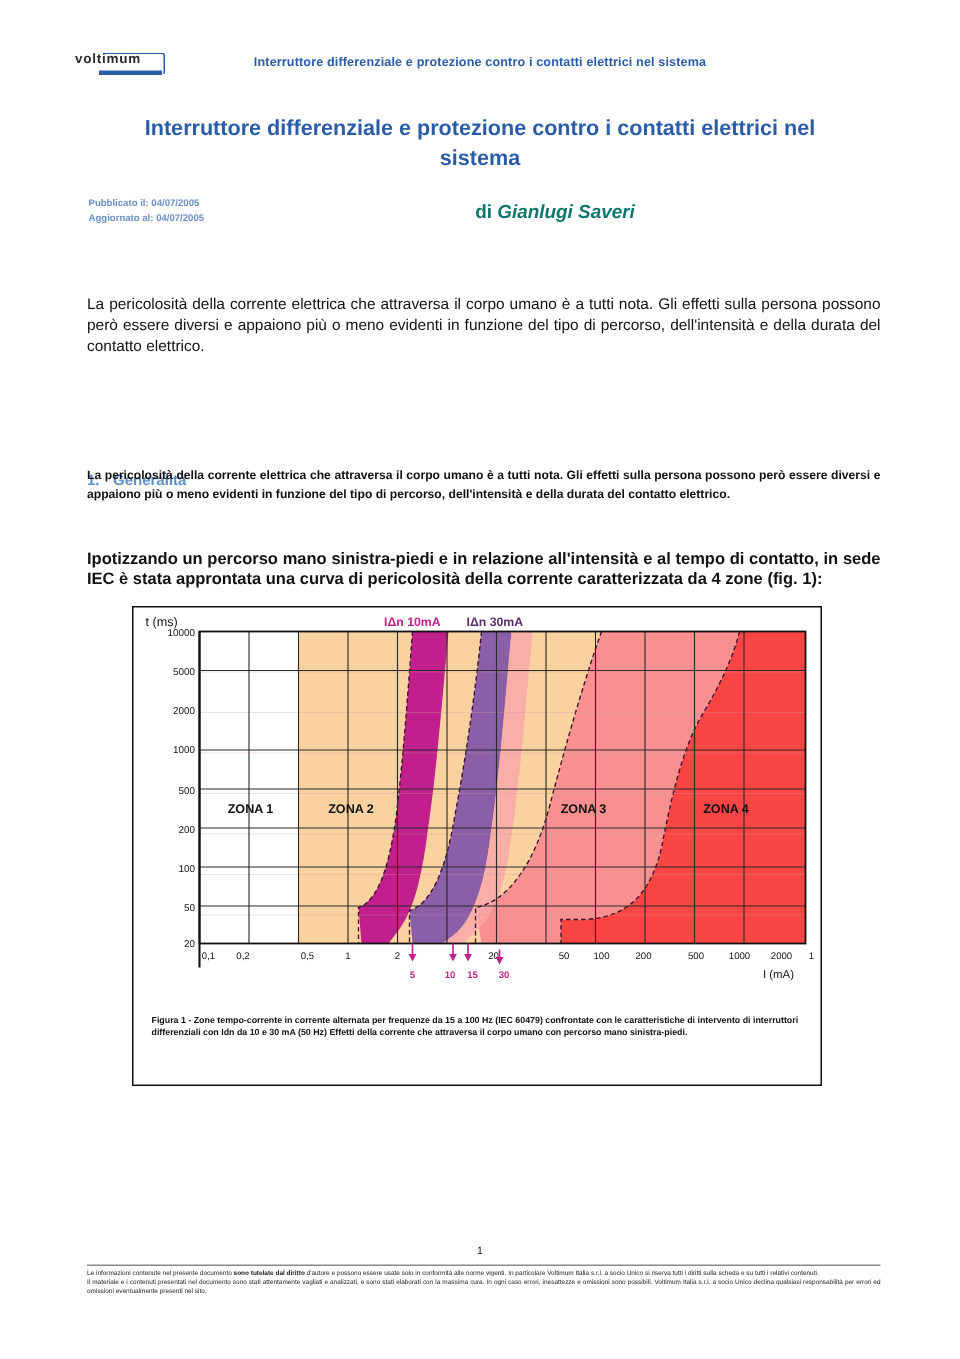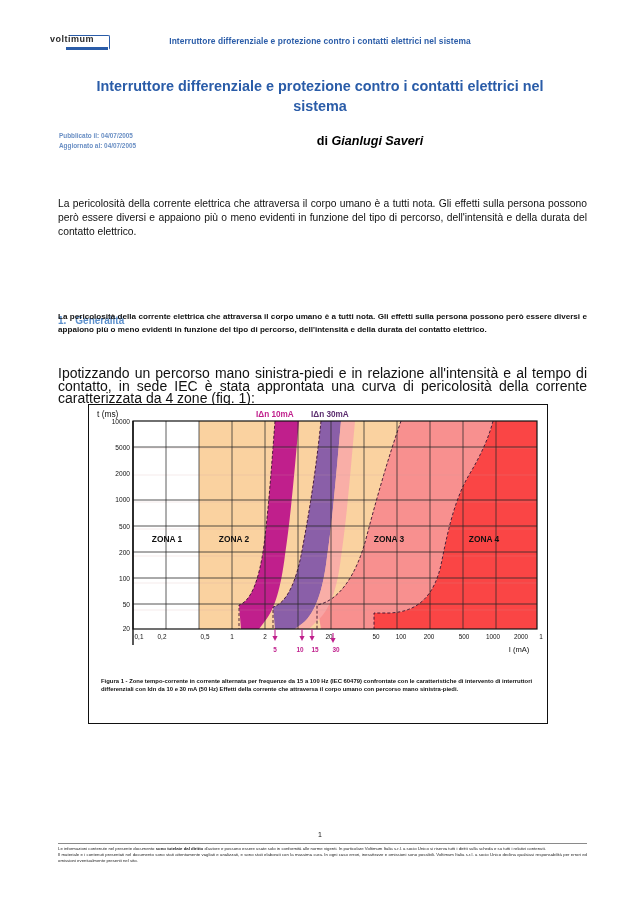--- a/index.html
+++ b/index.html
@@ -33,39 +33,39 @@
   
   .doc-title{
     position:absolute;left:70px;top:76px;width:500px;text-align:center;
     font-size:14.4px;line-height:20px;font-weight:700;color:#2a5ca8;
   }
 
   
   .meta{position:absolute;left:59px;top:131px;font-size:6.4px;line-height:9.5px;
         color:#6a8fc4;font-weight:700;}
   .byline{position:absolute;left:200px;top:134px;width:340px;text-align:center;
-        font-size:12.6px;font-weight:700;color:#000000;}
+        font-size:12.6px;font-weight:700;color:#0f766e;}
   .byline i{font-style:italic;}
 
   
   .lead{
     position:absolute;left:58px;top:197px;width:529px;
     font-size:10.3px;line-height:14.2px;text-align:justify;color:#111;
   }
   .h2{
     position:absolute;left:58px;top:283px;font-size:10px;font-weight:700;color:#5b8fcc;margin-top:32px;
   }
   .h2 .num{margin-right:9px;}
   .p1{
     position:absolute;left:58px;top:311px;width:529px;
     font-size:8.1px;line-height:12.6px;text-align:justify;font-weight:600;color:#111;
   }
   .p2{
     position:absolute;left:58px;top:367px;width:529px;
-    font-size:14px;line-height:12.6px;text-align:justify;font-weight:400;color:#111;
+    font-size:11px;line-height:12.6px;text-align:justify;font-weight:700;color:#111;
   }
 
   
   .figbox{
     position:absolute;left:88px;top:404px;width:458px;height:318px;
     border:1px solid #111;background:#fff;
   }
   .chart{position:absolute;left:0;top:0;width:458px;height:258px;}
   .cap{
     position:absolute;left:12px;top:272px;width:434px;

